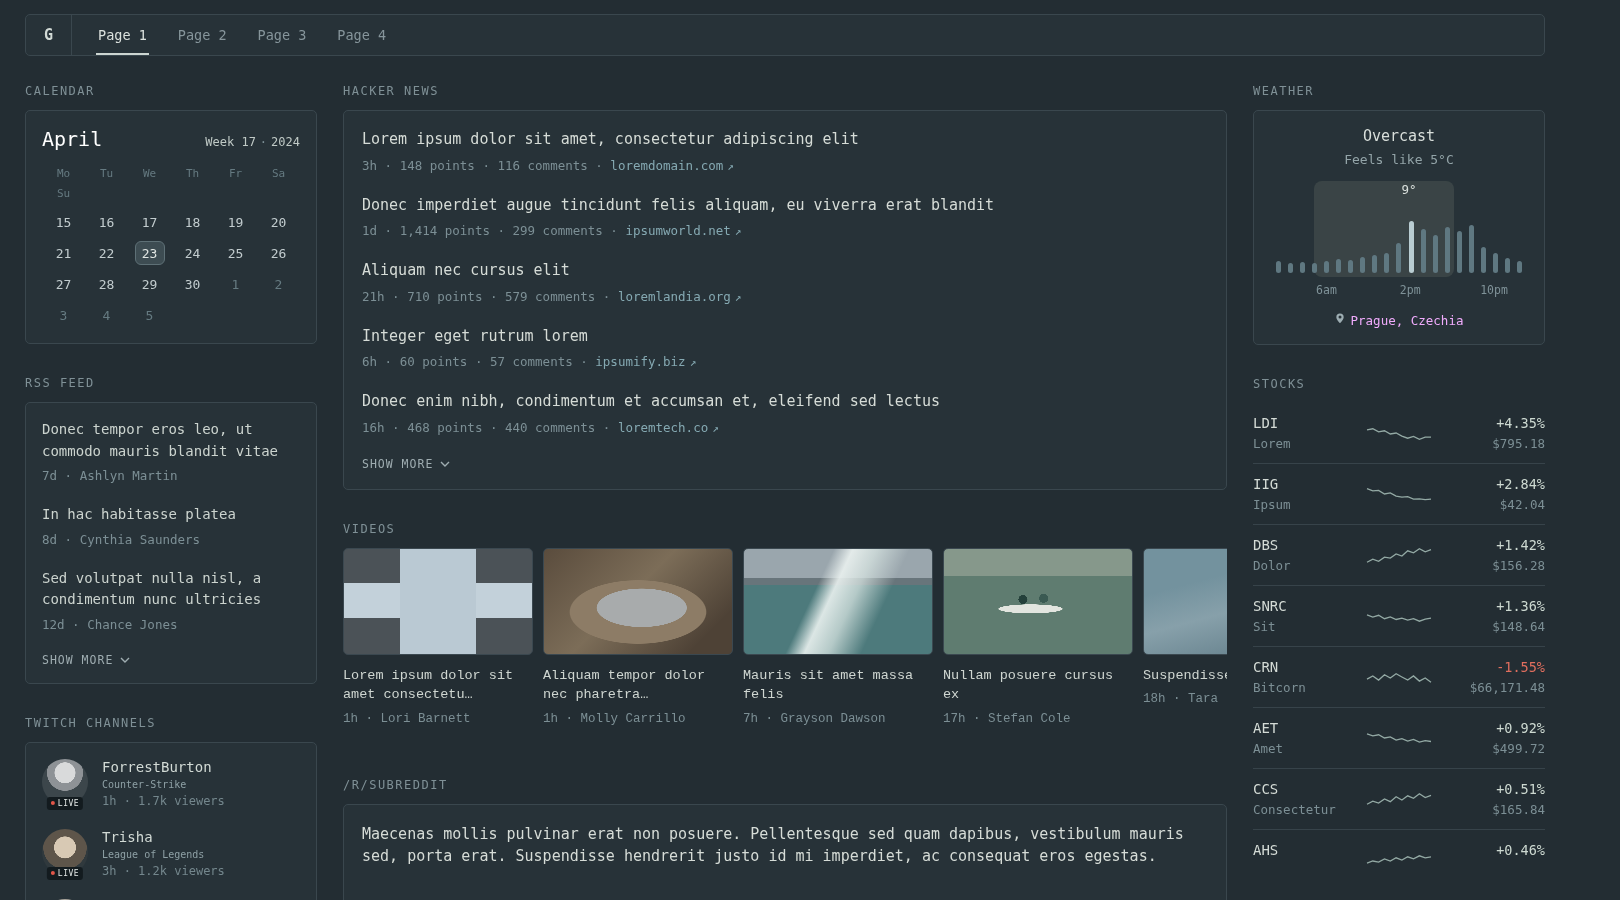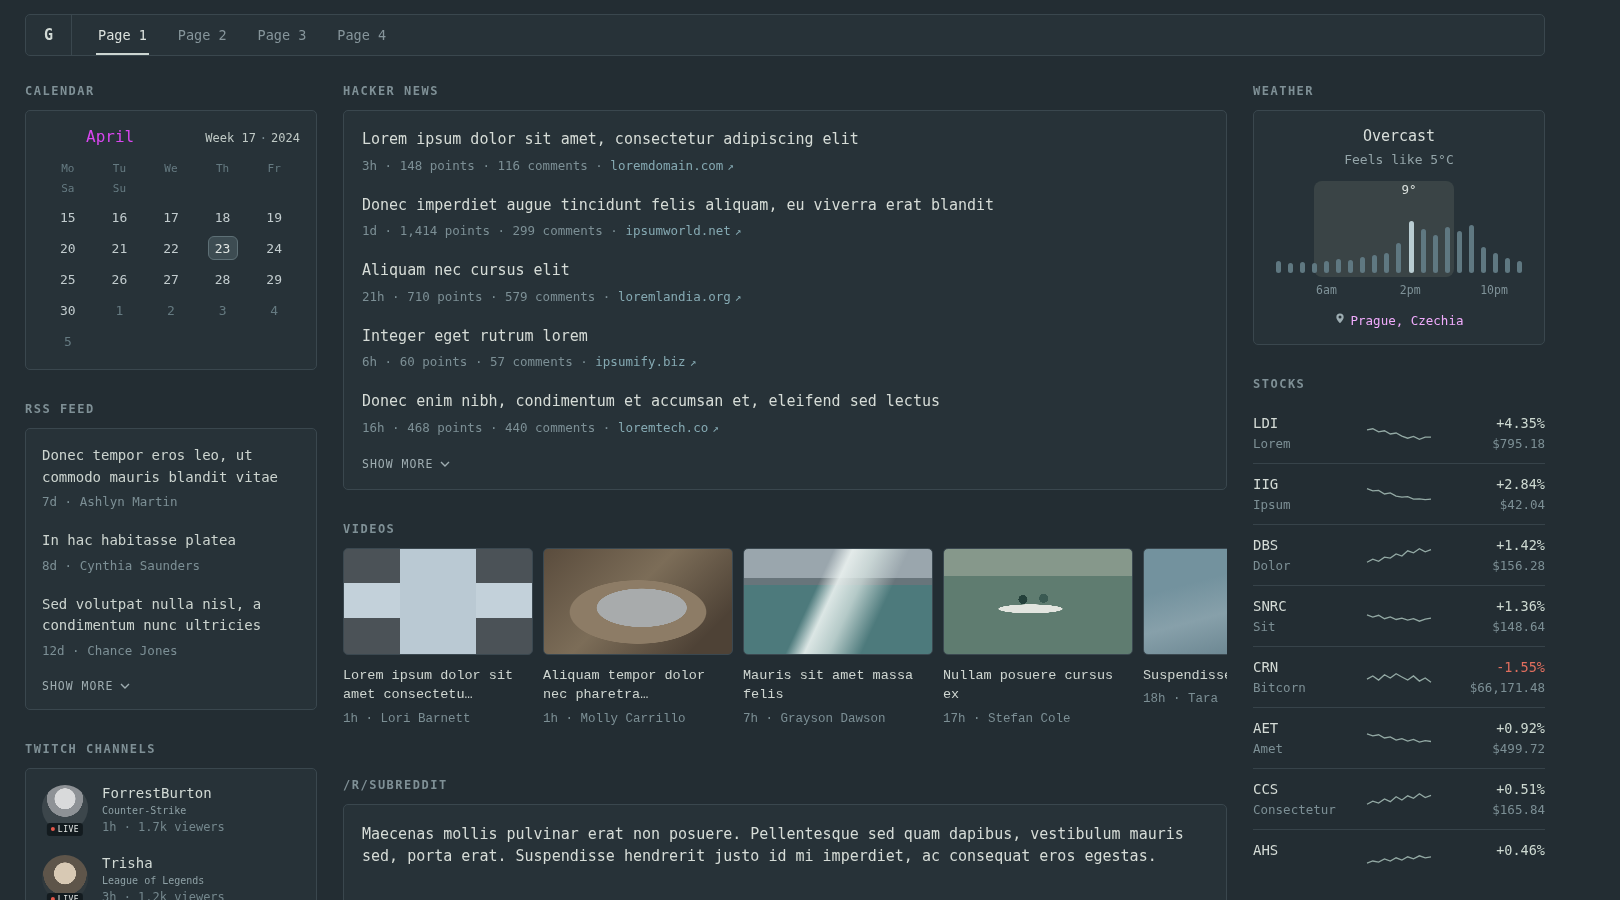--- a/index.html
+++ b/index.html
@@ -28,35 +28,35 @@
   }
   .tab[data-state="active"] { color:#dbe1dd; box-shadow:inset 0 -2px 0 #ccd5d1; }
 
   
   .columns {
     display:grid; grid-template-columns:292px minmax(0,1fr) 292px;
     column-gap:26px; margin-top:28px; align-items:start;
   }
   section { margin-bottom:32px; }
   .sec-title {
-    margin:0 0 12px; font-size:12px; font-weight:bold;
+    margin:0 0 12px; font-size:12px; font-weight:normal;
     letter-spacing:1.5px; color:#7f9096;
   }
   .card {
     border:1px solid #3a474e; border-radius:5px; background:#27323 8;
     background:#273238;
   }
 
   
   .cal-card { padding:16px; }
   .cal-head { display:flex; justify-content:space-between; align-items:baseline; margin-bottom:16px; }
-  .cal-month { font-size:16px; color:#d946ef;margin-left:44px; }
+  .cal-month { font-size:20px; color:#ffffff; }
   .cal-week { font-size:12px; color:#c0cac6; }
   .cal-week .dot { color:#7c8f95; margin:0 4px; }
-  .cal-grid { display:grid; grid-template-columns:repeat(5,1fr); row-gap:7px; justify-items:center; }
+  .cal-grid { display:grid; grid-template-columns:repeat(6,1fr); row-gap:7px; justify-items:center; }
   .cal-wd { font-size:11px; color:#657a81; }
   .cal-weekdays { margin-bottom:10px; }
   .cal-day {
     font-size:13px; color:#c2ccce; width:30px; height:24px;
     display:flex; align-items:center; justify-content:center;
     border:1px solid transparent; border-radius:6px;
   }
   .cal-day[data-state="outside"] { color:#657a81; }
   .cal-day[data-state="selected"] { background:#3d4c52; border-color:#5e7076; color:#e0e5e2; }
 

